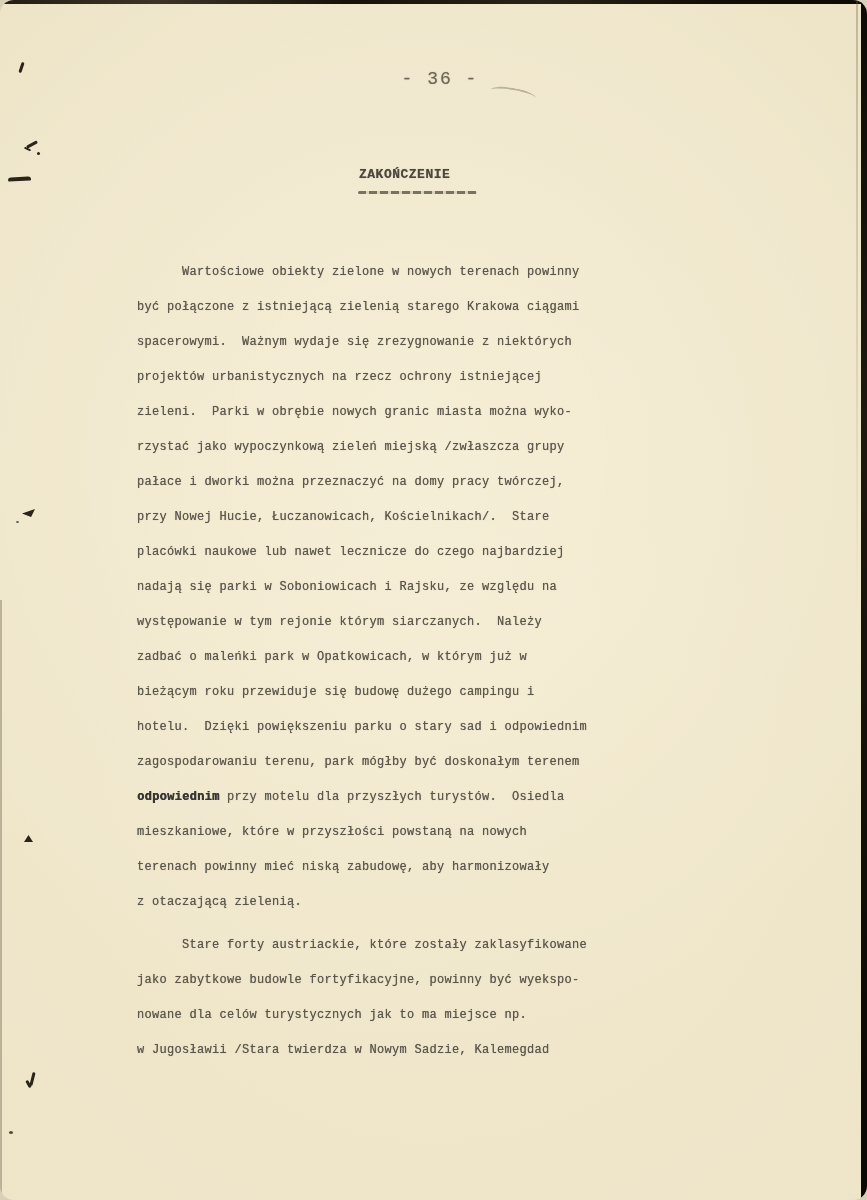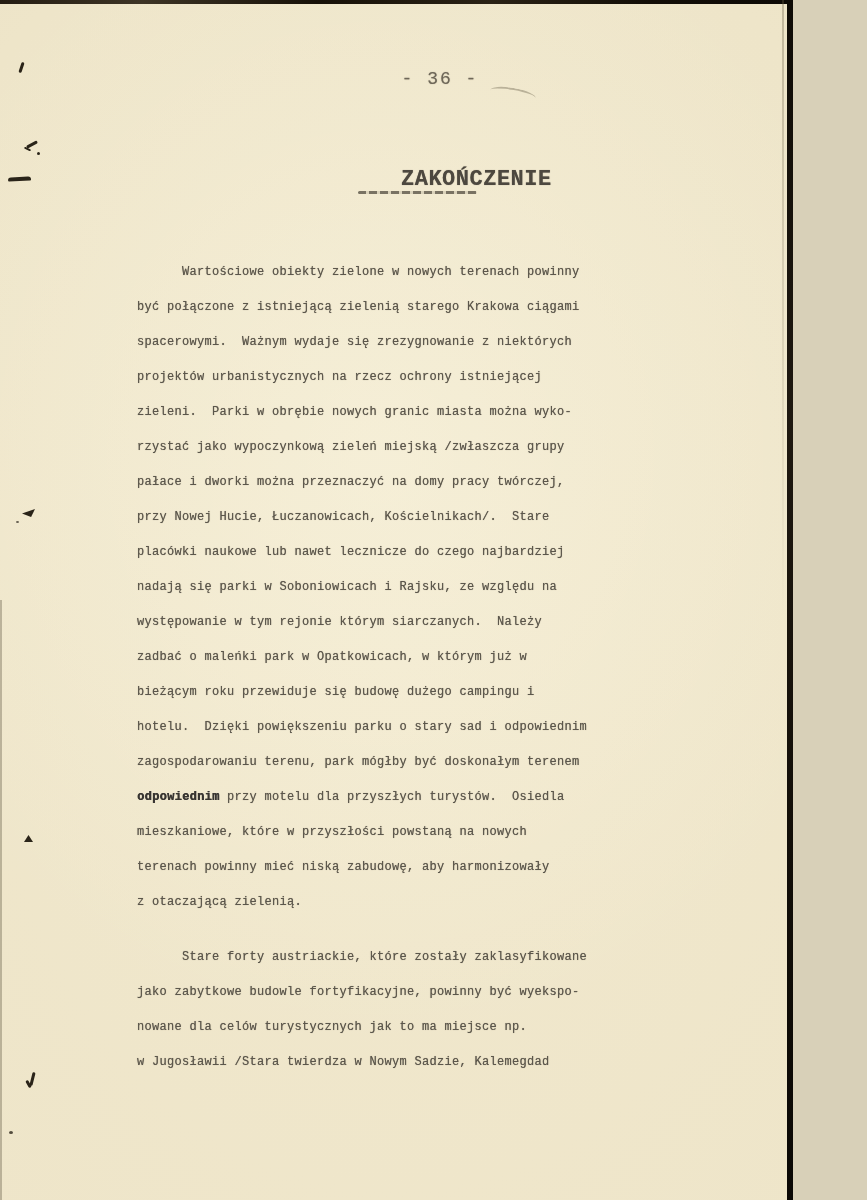--- a/index.html
+++ b/index.html
@@ -1,59 +1,59 @@
 <!DOCTYPE html>
 <html><head>
 <meta charset="utf-8">
 <style>
   html,body{margin:0;padding:0;background:#d8d0b8;}
   .paper{
     position:relative;
-    width:793px;height:1200px;
+    width:867px;height:1200px;
     margin:0;
     background:
       radial-gradient(ellipse 120% 90% at 48% 38%, rgba(255,252,235,0.35) 0%, rgba(255,252,235,0) 55%),
       radial-gradient(ellipse 140% 120% at 50% 55%, #f1e8cd 0%, #eee5c9 55%, #e7ddbf 100%);
     overflow:hidden;
     font-family:"Liberation Mono","DejaVu Sans Mono",monospace;
+    border-radius:14px;
   }
   
   .edge-top{position:absolute;top:0;left:0;right:0;height:4px;
     background:linear-gradient(90deg,#241c12 0%,#3d3425 18%,#171108 40%,#2a2215 62%,#130e07 82%,#0d0a06 100%);}
   .edge-right{position:absolute;top:0;right:0;bottom:0;width:6px;
     background:linear-gradient(180deg,#0e0b06 0%,#1e1810 35%,#120e08 70%,#0a0805 100%);}
   .fold-right{position:absolute;top:0;right:9px;width:2px;height:620px;
     background:linear-gradient(180deg,rgba(105,95,70,0.35),rgba(105,95,70,0));}
   .edge-left{position:absolute;top:600px;left:0;bottom:0;width:2px;background:rgba(90,80,60,0.35);}
 
   
   .pageno{
     position:absolute;top:69px;left:0;width:880px;text-align:center;
     font-size:18px;letter-spacing:2px;color:#6e6758;
     text-shadow:0 0 1px rgba(110,103,88,0.6);
   }
   .title{
     position:absolute;top:167px;left:359px;
-    font-size:22px;font-weight:bold;letter-spacing:0.5px;color:#4d483f;
+    font-size:13px;font-weight:bold;letter-spacing:0.5px;color:#4d483f;
     text-shadow:0 0 0.8px rgba(77,72,63,0.7);
-    margin-left:42px;
   }
   .title-underline{
     position:absolute;top:191px;left:358px;width:119px;height:3px;
     background:repeating-linear-gradient(90deg,rgba(80,74,62,0.75) 0 8px,rgba(80,74,62,0.15) 8px 11px);
     border-radius:2px;
   }
   .textblock{position:absolute;top:255px;left:137px;width:700px;color:#5b564b;}
   .line{
     height:35px;line-height:35px;white-space:pre;
     font-size:12px;letter-spacing:0.3px;
     text-shadow:0 0 0.7px rgba(88,82,70,0.75);
   }
   .indent{padding-left:45px;}
-  .para2{margin-top:20px;}
+  .para2{margin-top:8px;}
   .overstrike{font-weight:bold;color:#38352f;text-shadow:0.6px 0 0 #3d3a42;}
 
   
   .mark{position:absolute;background:#2a2419;}
   .mk-tick1{top:62px;left:20px;width:3px;height:11px;border-radius:2px;transform:rotate(18deg);}
   .mk-squig-a{top:143px;left:26px;width:12px;height:3px;border-radius:2px;transform:rotate(-28deg);}
   .mk-squig-b{top:148px;left:24px;width:7px;height:2px;border-radius:2px;transform:rotate(25deg);}
   .mk-squig-dot{top:152px;left:37px;width:3px;height:3px;border-radius:50%;}
   .mk-dash{top:177px;left:8px;width:23px;height:4px;border-radius:3px 3px 1px 1px;transform:rotate(-3deg);}
   .mk-wedge{top:509px;left:22px;width:13px;height:8px;clip-path:polygon(0 55%,100% 0,70% 100%);}

